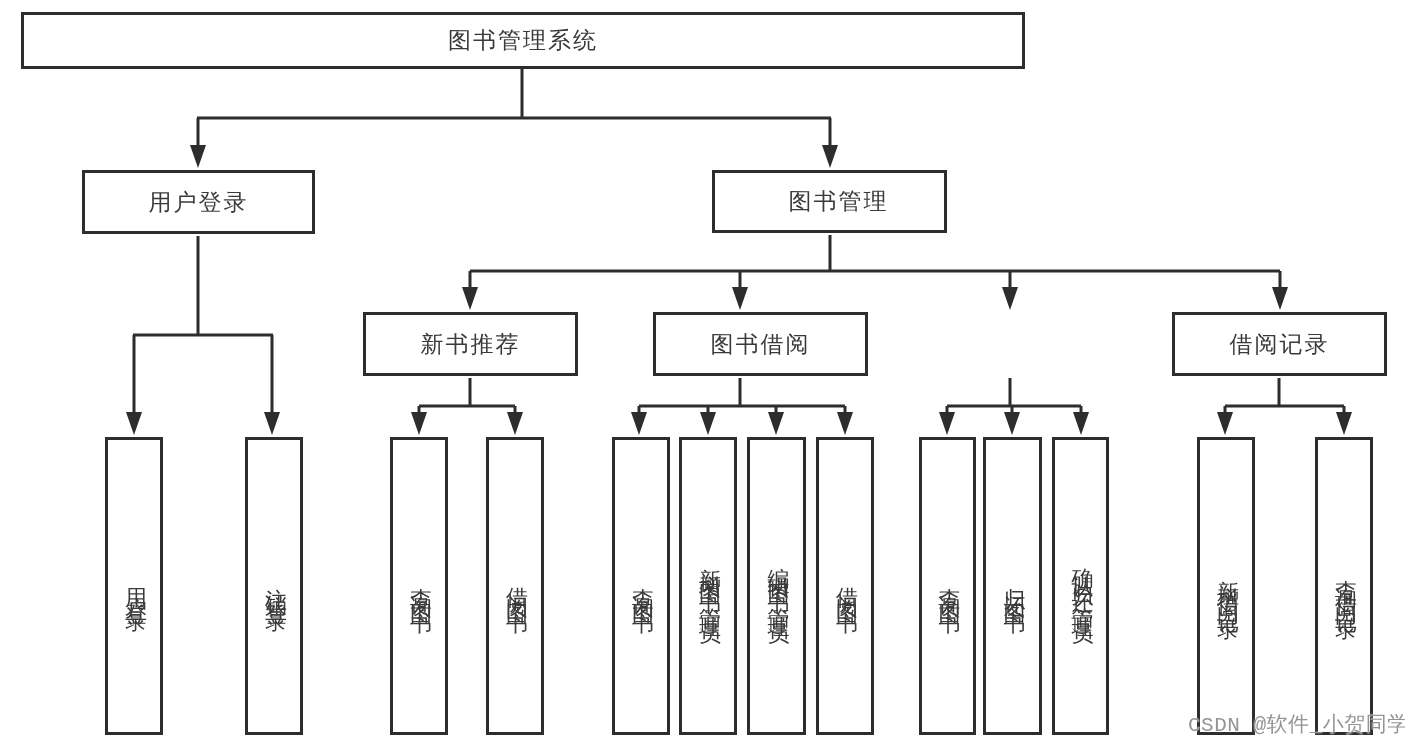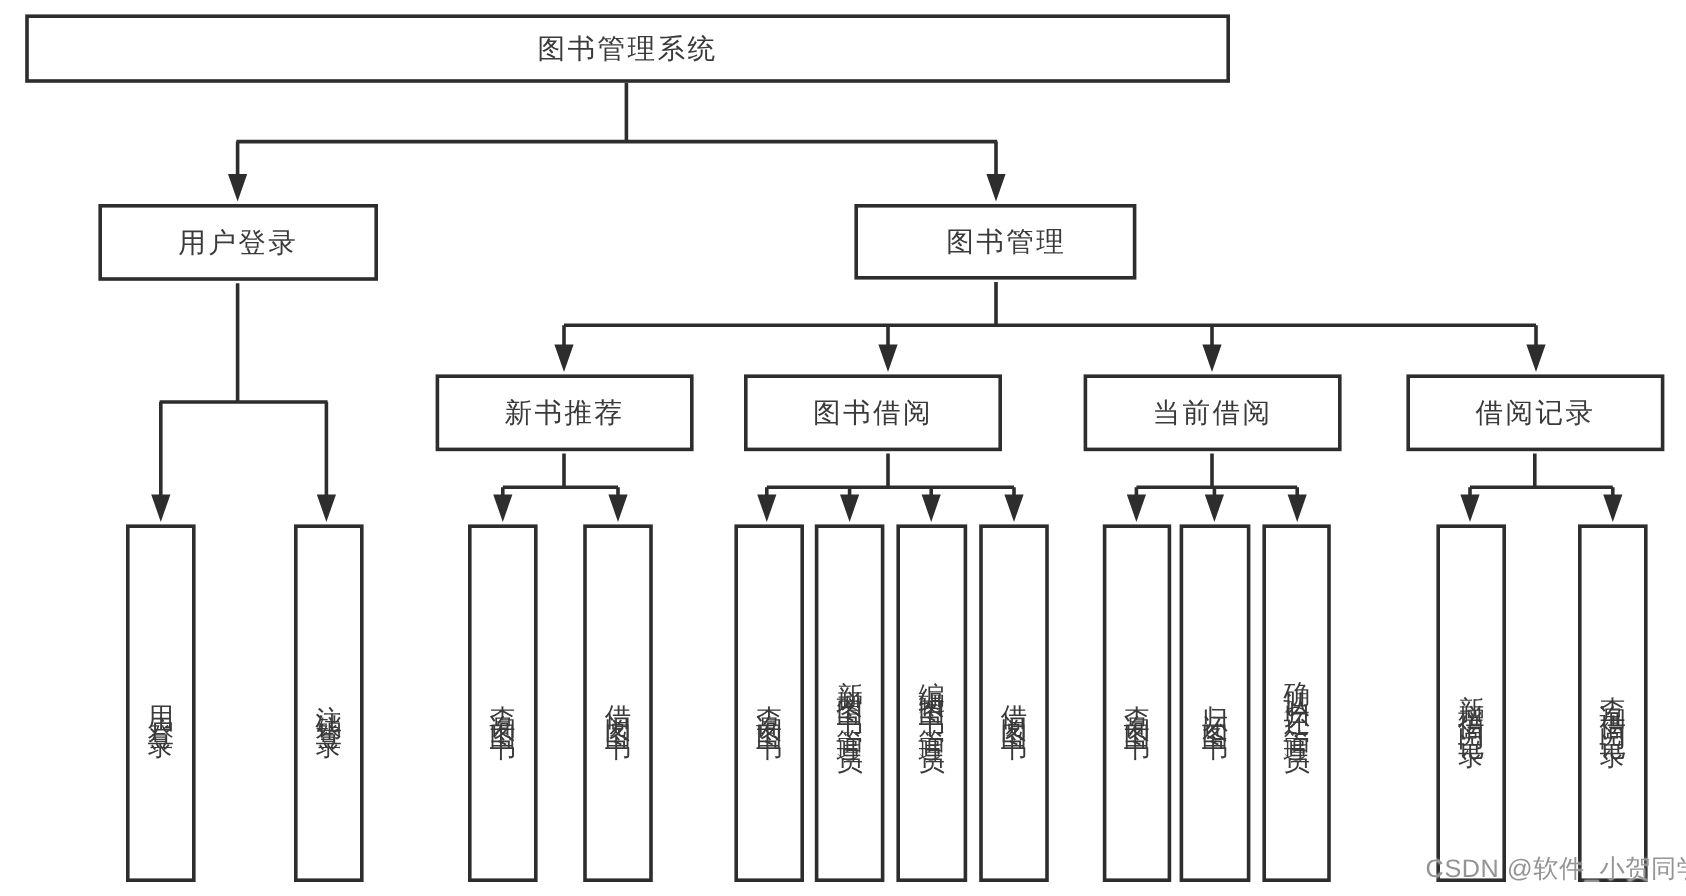--- a/index.html
+++ b/index.html
@@ -6,21 +6,21 @@
     margin: 0;
     padding: 0;
     background: #ffffff;
   }
   .canvas {
     position: relative;
     width: 1405px;
     height: 747px;
     background: #ffffff;
     overflow: hidden;
-    font-family: Liberation Sans, sans-serif;
+    font-family: Liberation Mono, monospace;
   }
   .connectors {
     position: absolute;
     left: 0;
     top: 0;
     width: 1405px;
     height: 747px;
   }
   .node {
     position: absolute;
@@ -102,22 +102,21 @@
       <polygon points="1336,412 1352,412 1344,435"></polygon>
     </g>
   </svg>
 
   <div class="node" style="left:21px; top:12px; width:1004px; height:57px;">图书管理系统</div>
 
   <div class="node" style="left:82px; top:170px; width:233px; height:64px;">用户登录</div>
   <div class="node" style="left:712px; top:170px; width:235px; height:63px;padding-left:18px;">图书管理</div>
 
   <div class="node" style="left:363px; top:312px; width:215px; height:64px;">新书推荐</div>
-  <div class="node" style="left:620px; top:312px; width:215px; height:64px;">图书借阅</div>
-  <div class="node" style="left:903px; top:312px; width:215px; height:64px;">当前借阅</div>
+  <div class="node" style="left:653px; top:312px; width:215px; height:64px;">图书借阅</div>
   <div class="node" style="left:1172px; top:312px; width:215px; height:64px;">借阅记录</div>
 
   <div class="node leaf" style="left:105px; top:437px; width:58px; height:298px;">用户登录</div>
   <div class="node leaf" style="left:245px; top:437px; width:58px; height:298px;">注销登录</div>
 
   <div class="node leaf" style="left:390px; top:437px; width:58px; height:298px;">查询图书</div>
   <div class="node leaf" style="left:486px; top:437px; width:58px; height:298px;">借阅图书</div>
 
   <div class="node leaf" style="left:612px; top:437px; width:58px; height:298px;">查询图书</div>
   <div class="node leaf" style="left:679px; top:437px; width:58px; height:298px;">新增图书（管理员）</div>

